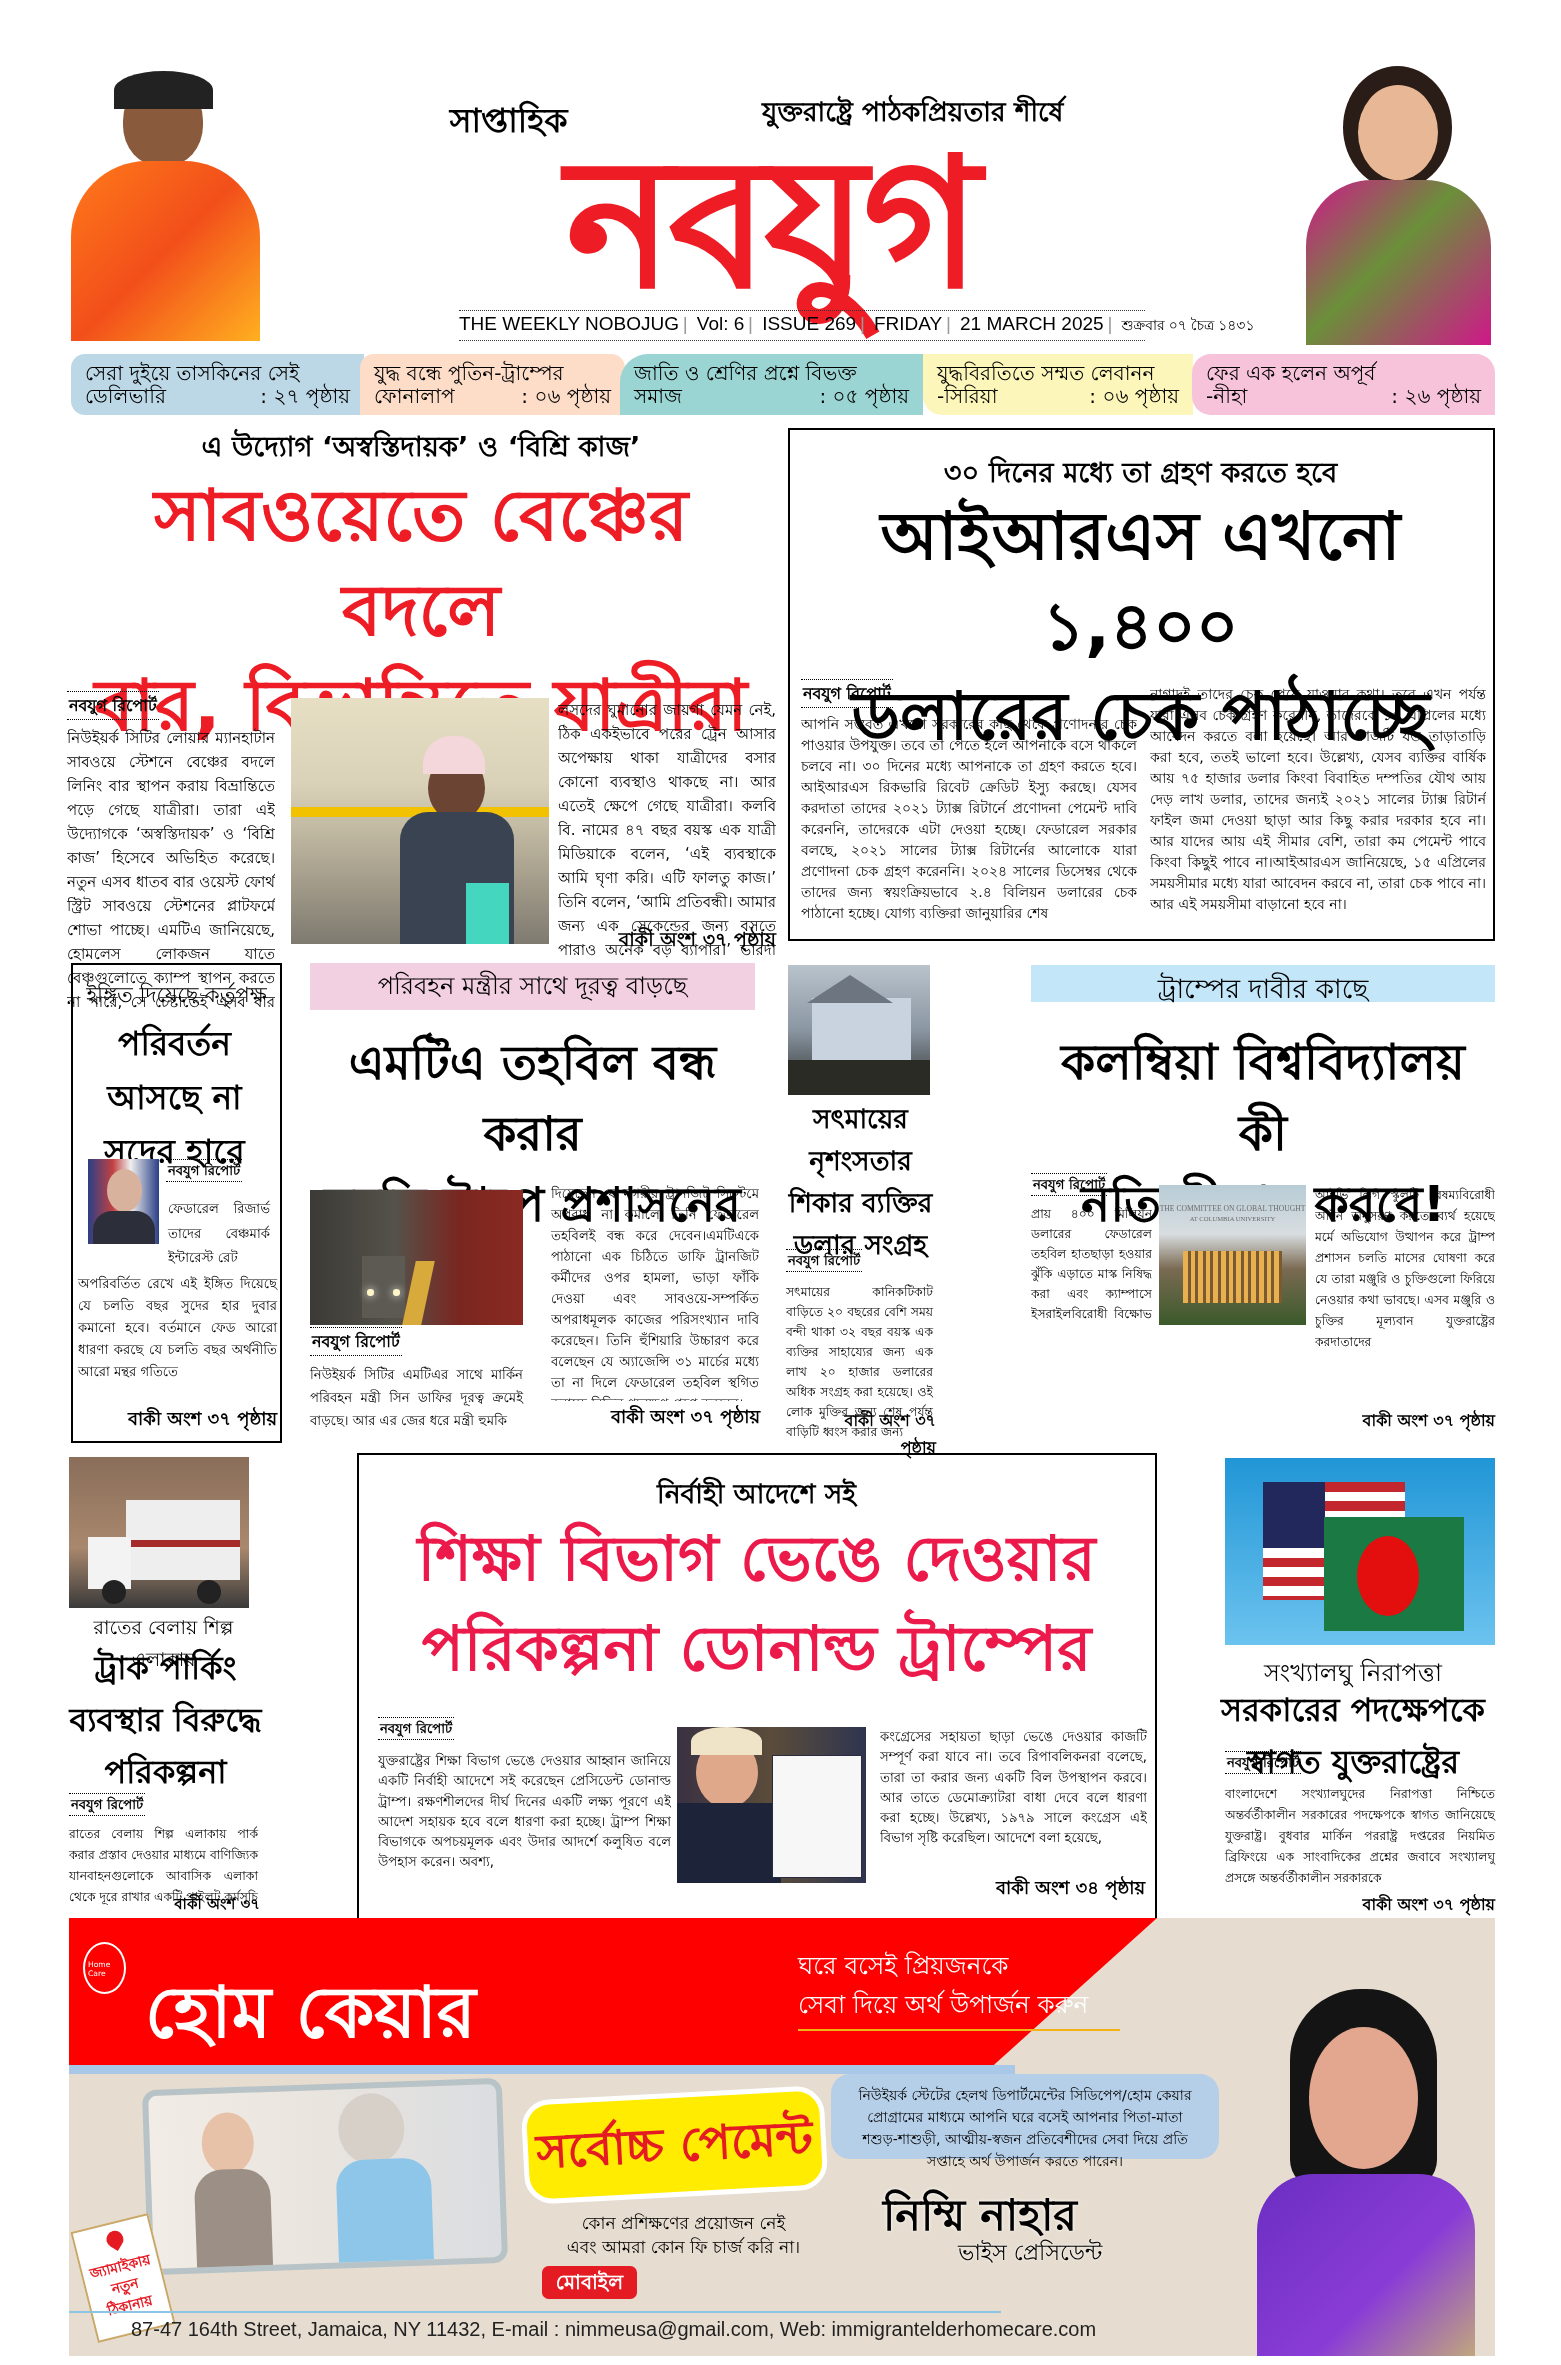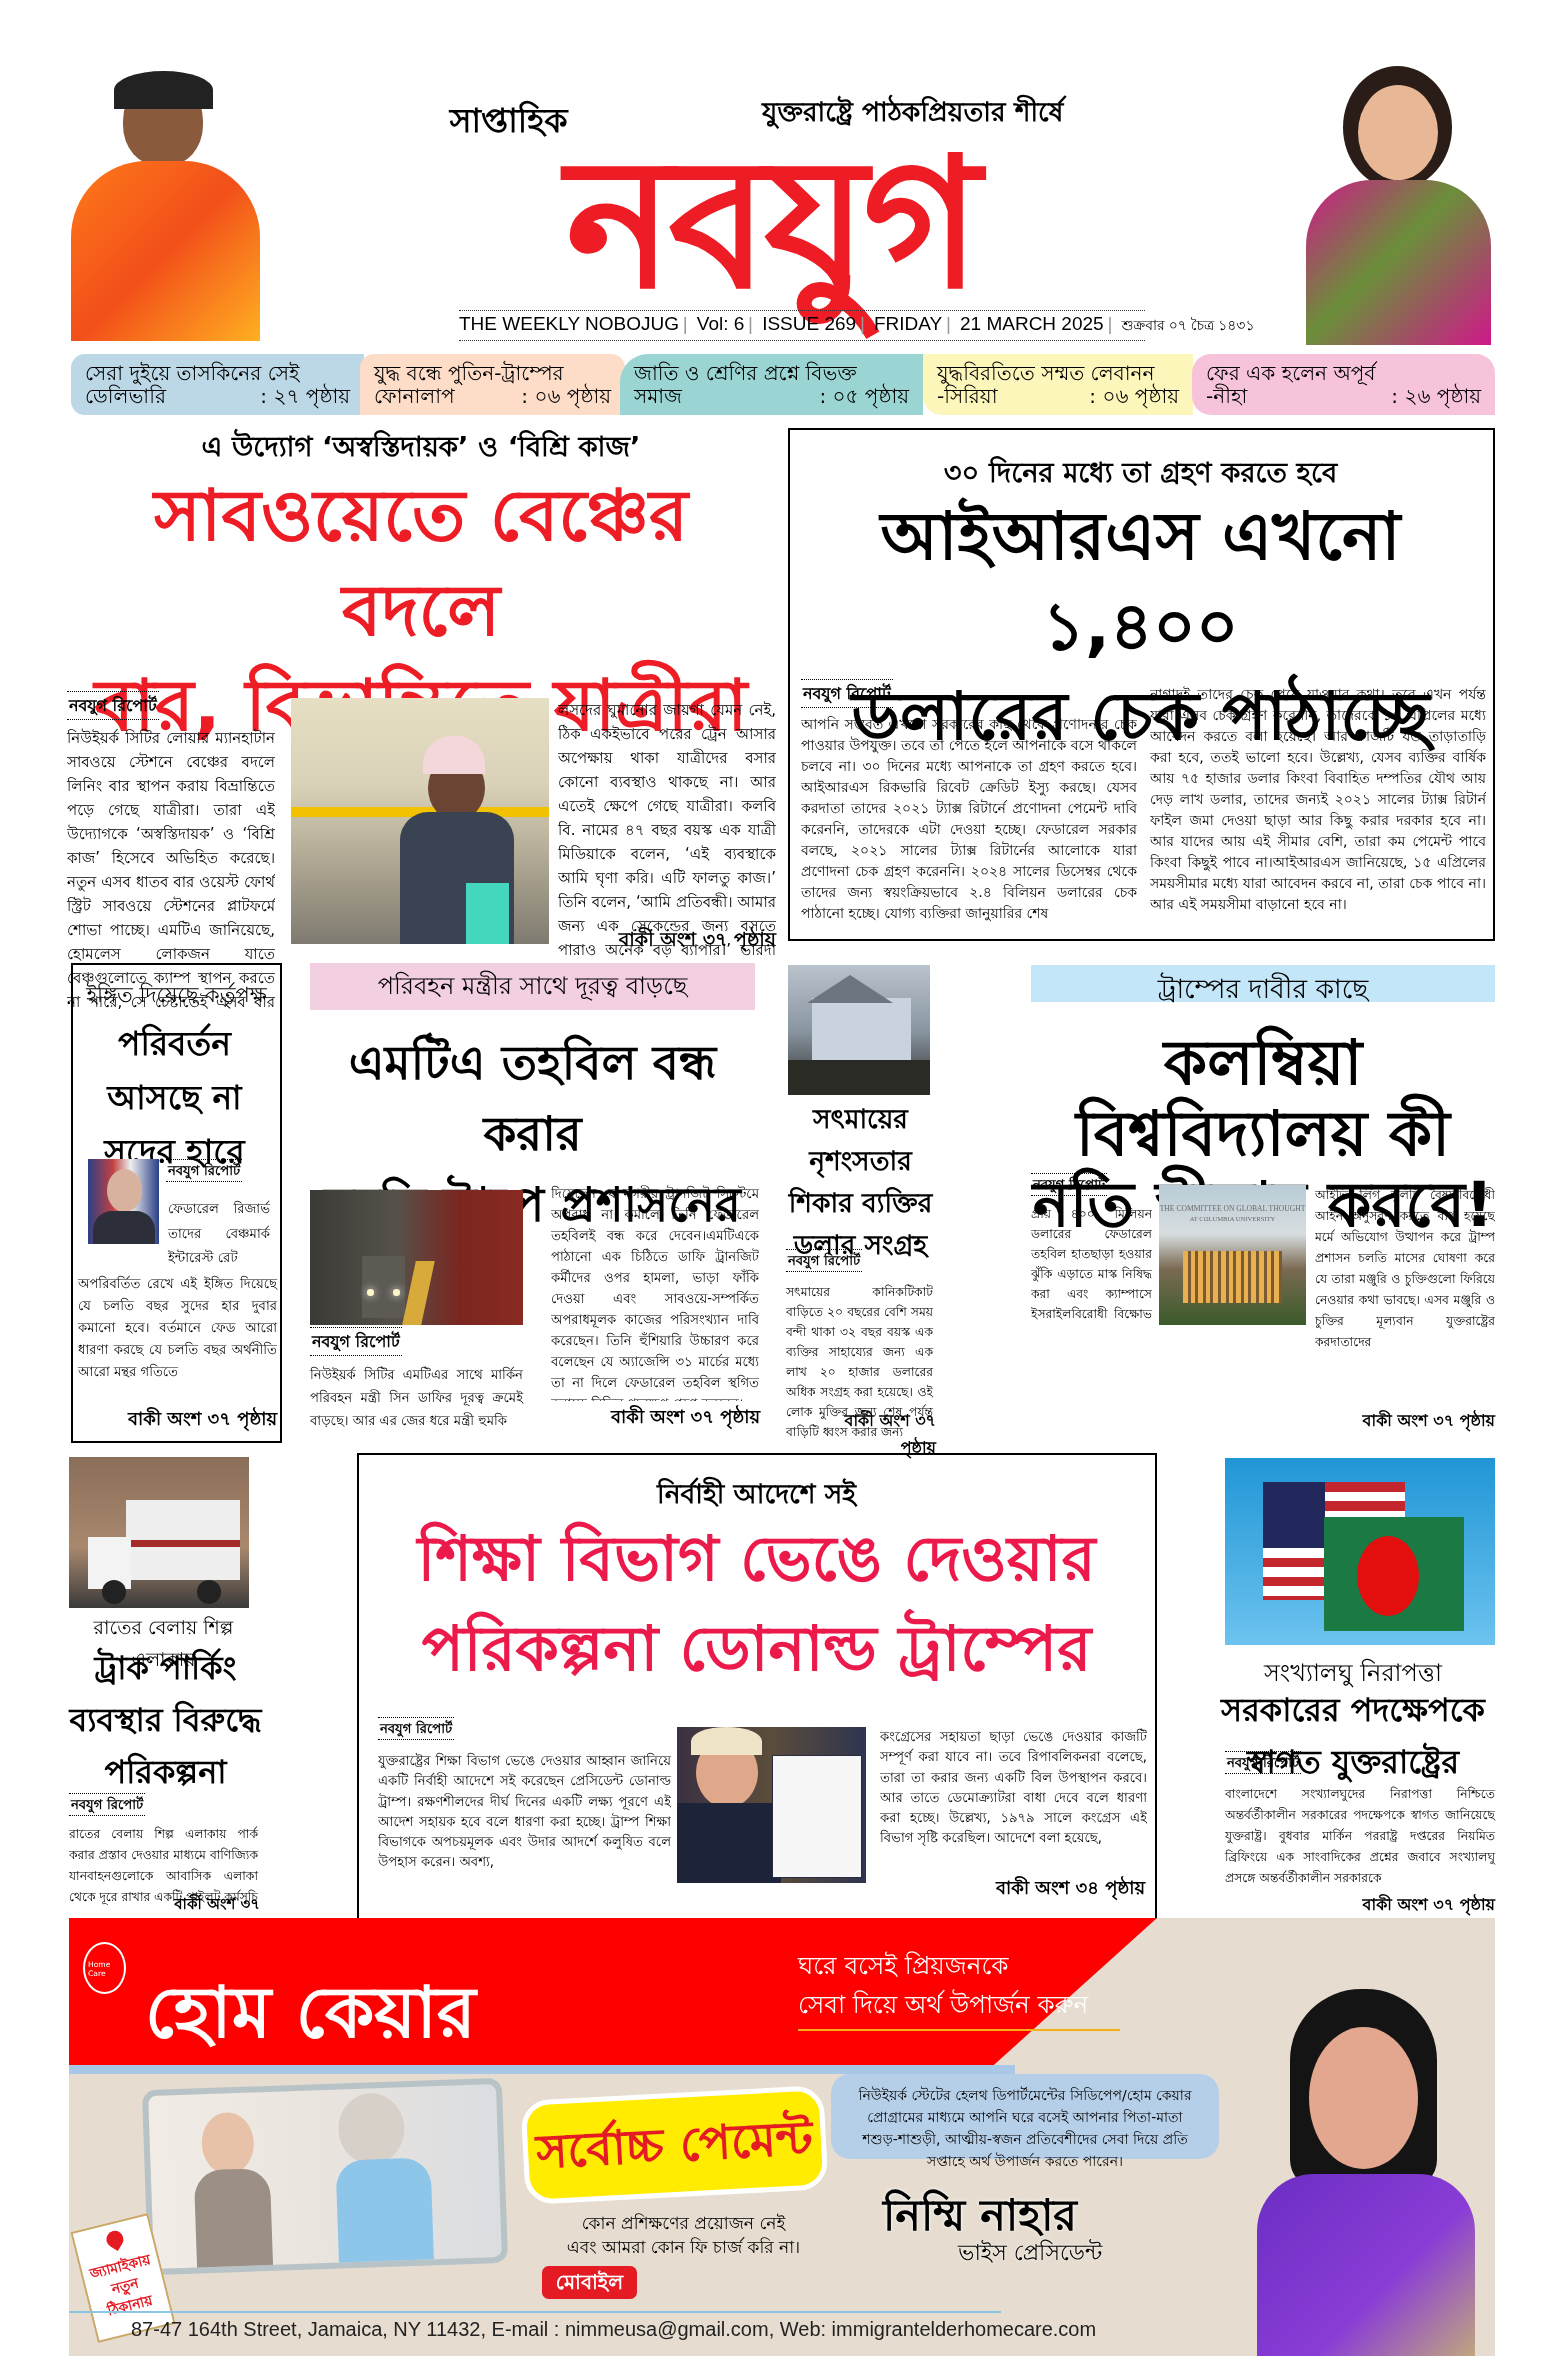--- a/index.html
+++ b/index.html
@@ -128,21 +128,21 @@
   <div style="position:absolute;left:24px;top:33px;width:99px;height:71px;background:#c8d3df"></div>
   <div style="position:absolute;left:19px;top:9.5px;width:0;height:0;border-left:43px solid transparent;border-right:43px solid transparent;border-bottom:28px solid #6d7680"></div>
   <div style="position:absolute;left:0;top:95px;width:142px;height:35px;background:#2a2b25"></div>
 </div>
 <div class="abs center" style="left:785px;top:1098px;width:151px;font-size:26.5px;line-height:42px;font-weight:bold">সৎমায়ের নৃশংসতার শিকার ব্যক্তির ডলার সংগ্রহ</div>
 <div class="abs" style="left:786px;top:1249px"><span class="dots" style="font-size:13.2px;line-height:21px">নবযুগ রিপোর্ট</span></div>
 <div class="abs body-text" style="left:786px;top:1282px;width:147px;font-size:12.3px;line-height:20px">সৎমায়ের কানিকটিকাট বাড়িতে ২০ বছরের বেশি সময় বন্দী থাকা ৩২ বছর বয়স্ক এক ব্যক্তির সাহায্যের জন্য এক লাখ ২০ হাজার ডলারের অধিক সংগ্রহ করা হয়েছে। ওই লোক মুক্তির জন্য শেষ পর্যন্ত বাড়িটি ধ্বংস করার জন্য</div>
 <div class="abs jump" style="left:804px;top:1408px;width:132px;font-size:16px">বাকী অংশ ৩৭ পৃষ্ঠায়</div>
 
 <div class="abs center" style="left:1031px;top:965px;width:464px;height:37px;background:#c3e6f9;font-size:26.5px;line-height:47px">ট্রাম্পের দাবীর কাছে</div>
-<div class="abs center" style="left:1031px;top:1027px;width:464px;font-size:62px;line-height:71px;font-weight:bold">
+<div class="abs center" style="left:1031px;top:1027px;width:464px;font-size:49px;line-height:71px;font-weight:bold">
   <div>কলম্বিয়া বিশ্ববিদ্যালয় কী</div>
   <div>নতি স্বীকার করবে!</div>
 </div>
 <div class="abs" style="left:1031px;top:1173px"><span class="dots" style="font-size:13.2px;line-height:21px">নবযুগ রিপোর্ট</span></div>
 <div class="abs body-text" style="left:1031px;top:1204px;width:121px;height:118px;overflow:hidden;font-size:12.3px;line-height:20px">প্রায় ৪০০ মিলিয়ন ডলারের ফেডারেল তহবিল হাতছাড়া হওয়ার ঝুঁকি এড়াতে মাস্ক নিষিদ্ধ করা এবং ক্যাম্পাসে ইসরাইলবিরোধী বিক্ষোভ ব্যাপকভাবে দমন করাসহ প্রেসিডেন্ট ডোনাল্ড ট্রাম্পের ৯ দফা দাবির কাছে নতি স্বীকার করার কথা ভাবছে কলম্বিয়া বিশ্ববিদ্যালয়।</div>
 <div class="photo" style="left:1159px;top:1185px;width:147px;height:140px;background:linear-gradient(180deg,#b8ccd6 0%,#d8dde0 35%,#7a6a52 60%,#3a5a2a 100%)">
   <div style="position:absolute;left:0;top:19px;width:147px;text-align:center;font-family:'Liberation Serif',serif;font-size:7.6px;color:#6b6b6b">THE COMMITTEE ON GLOBAL THOUGHT</div>
   <div style="position:absolute;left:0;top:30px;width:147px;text-align:center;font-family:'Liberation Serif',serif;font-size:6.6px;color:#6b6b6b">AT COLUMBIA UNIVERSITY</div>
   <div style="position:absolute;left:24px;top:66px;width:99px;height:52px;background:repeating-linear-gradient(90deg,#e9b04f 0 4.7px,#7a5a30 4.7px 7.6px)"></div>
 </div>

